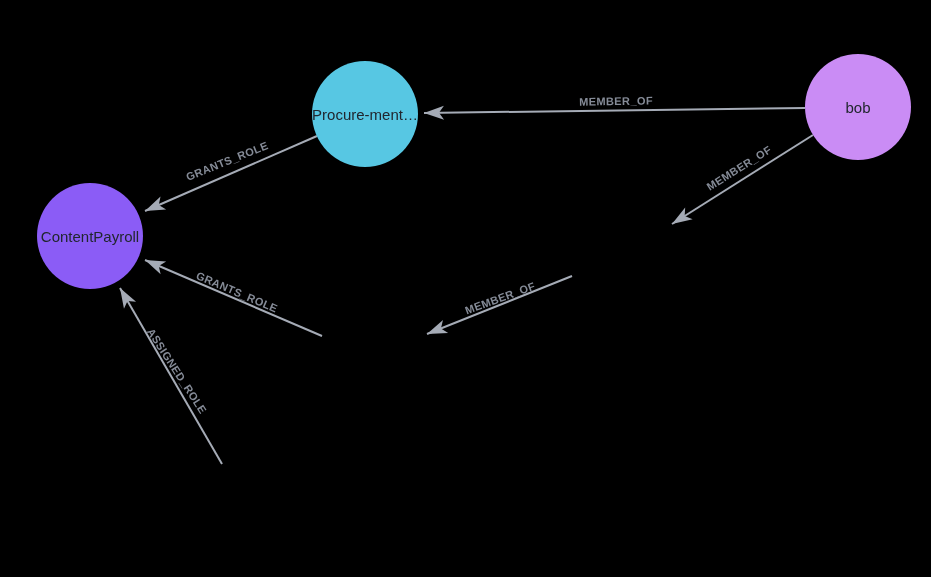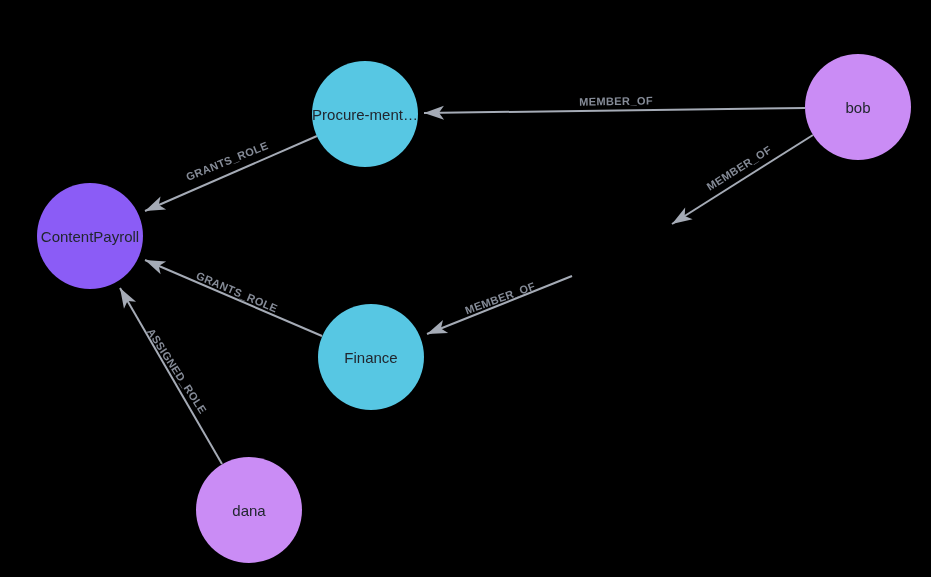--- a/index.html
+++ b/index.html
@@ -99,21 +99,15 @@
   <div class="node node--team pos-procurement">
     <span>Procure-</span>
     <span>ment…</span>
   </div>
 
   <div class="node node--user pos-bob">
     <span>bob</span>
   </div>
 
 
-  <div class="node node--team pos-finance">
-    <span>Finance</span>
-  </div>
 
-  <div class="node node--user pos-dana">
-    <span>dana</span>
-  </div>
 
 </div>
 
 </body></html>

